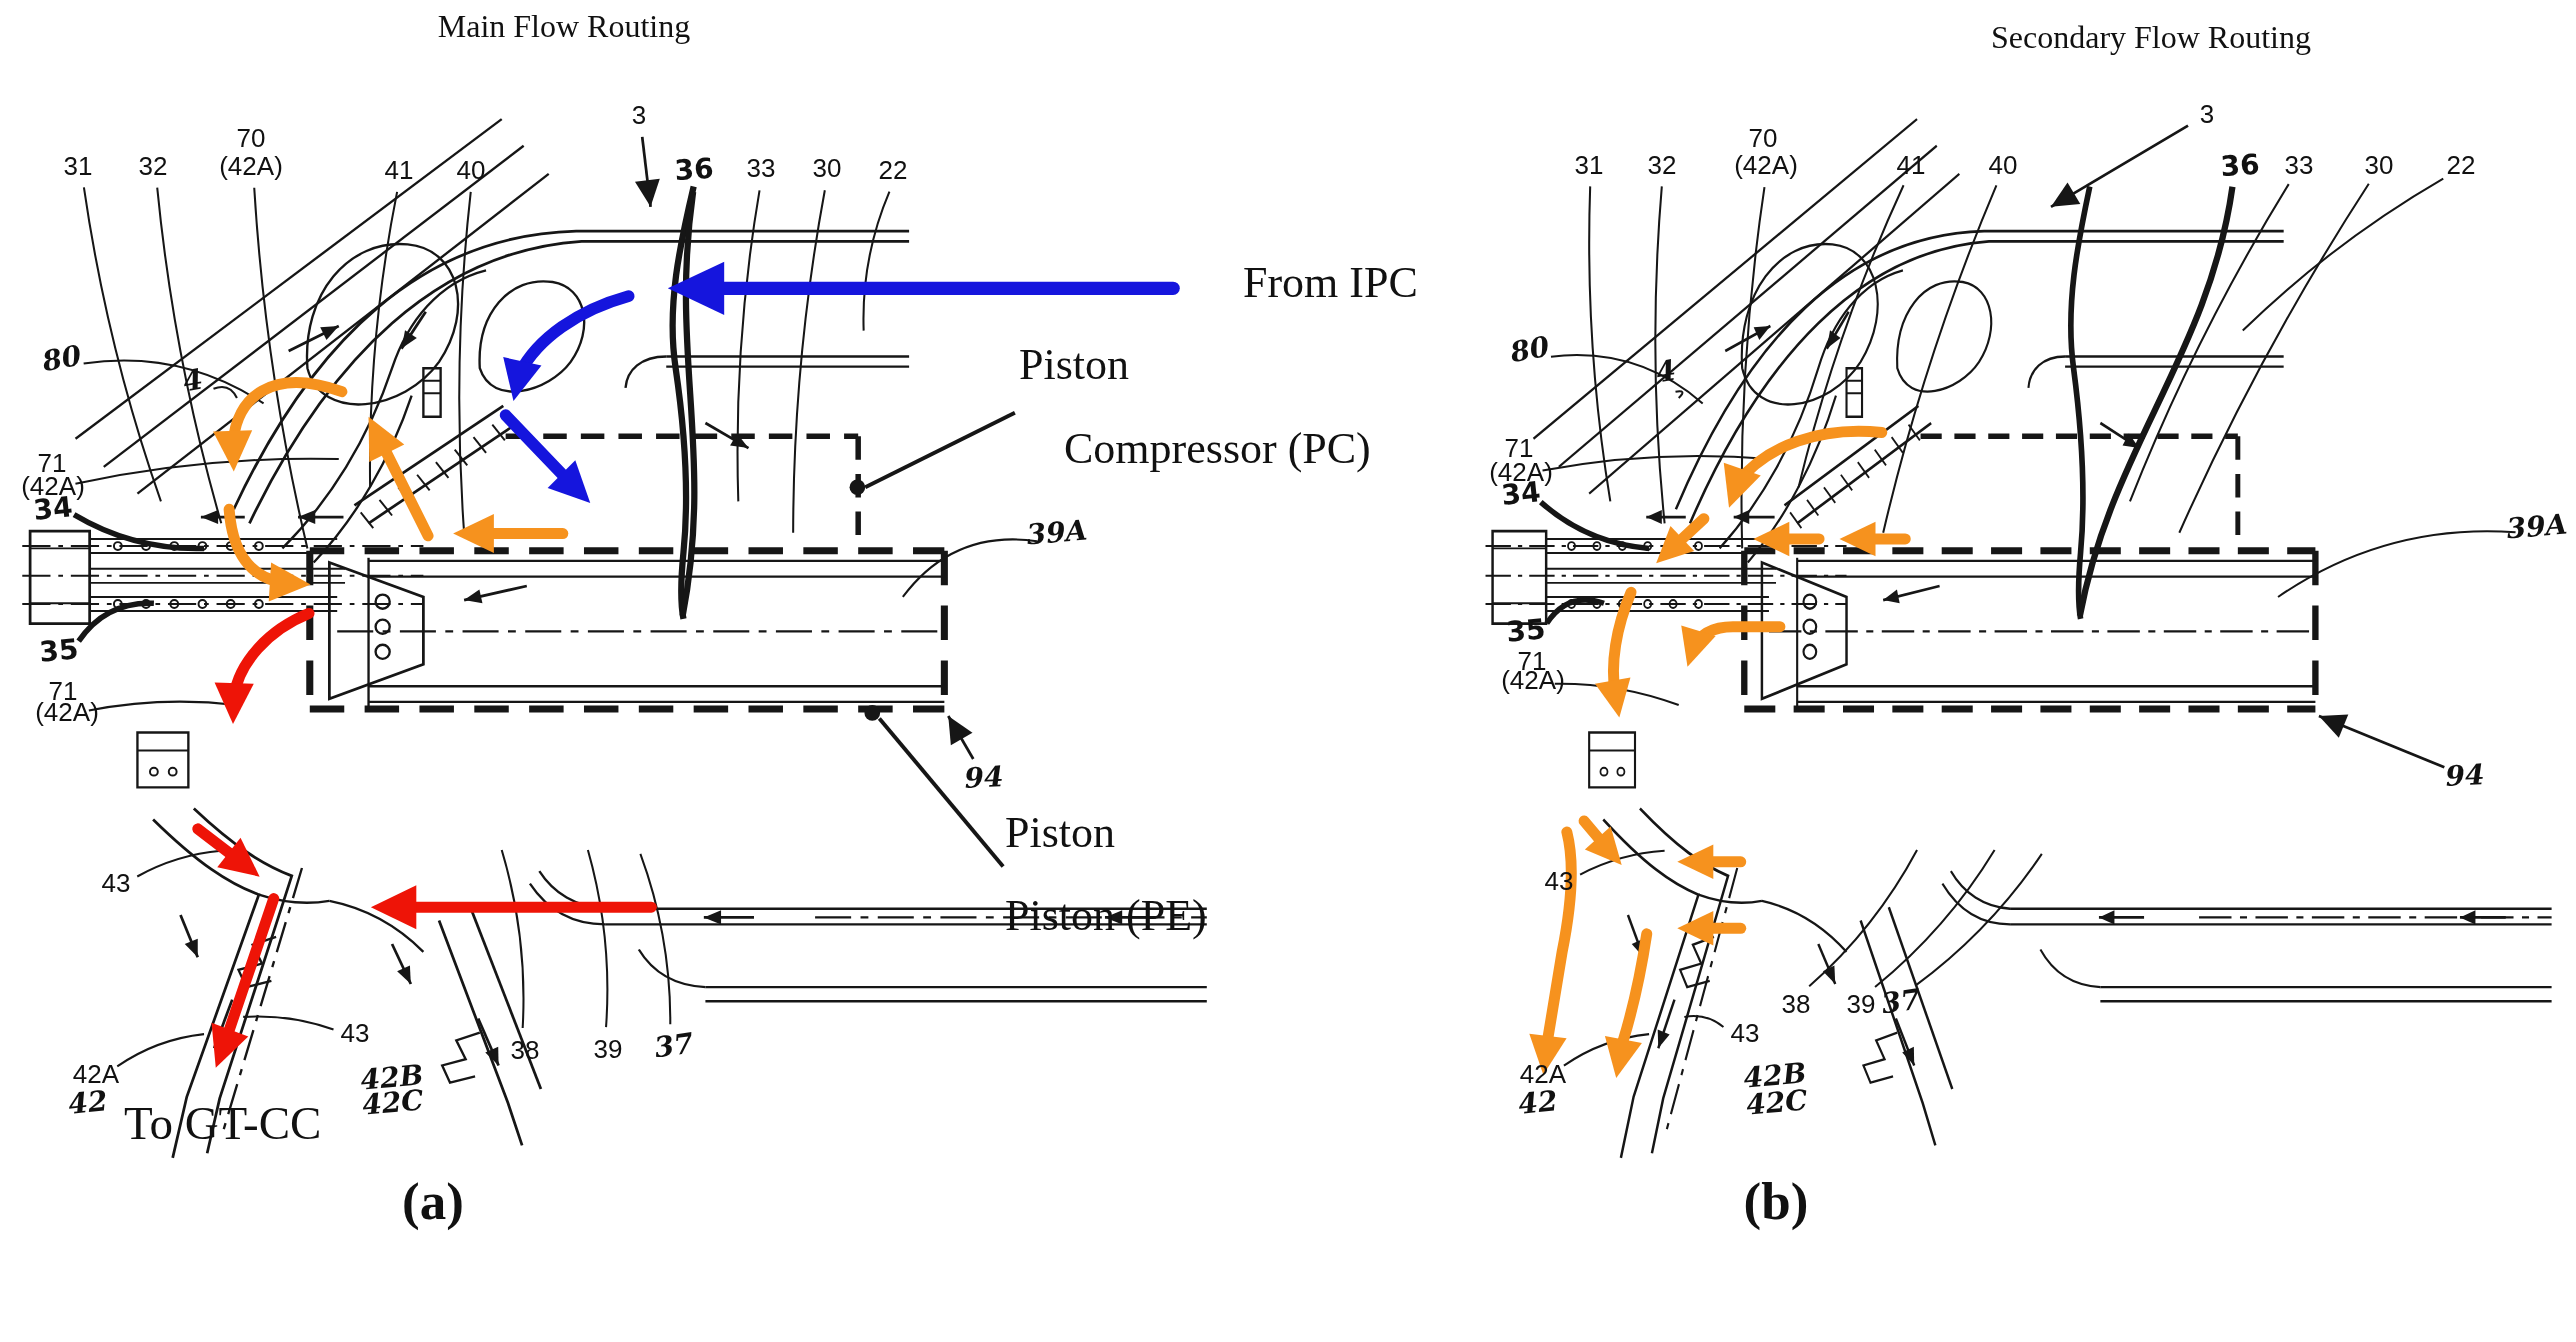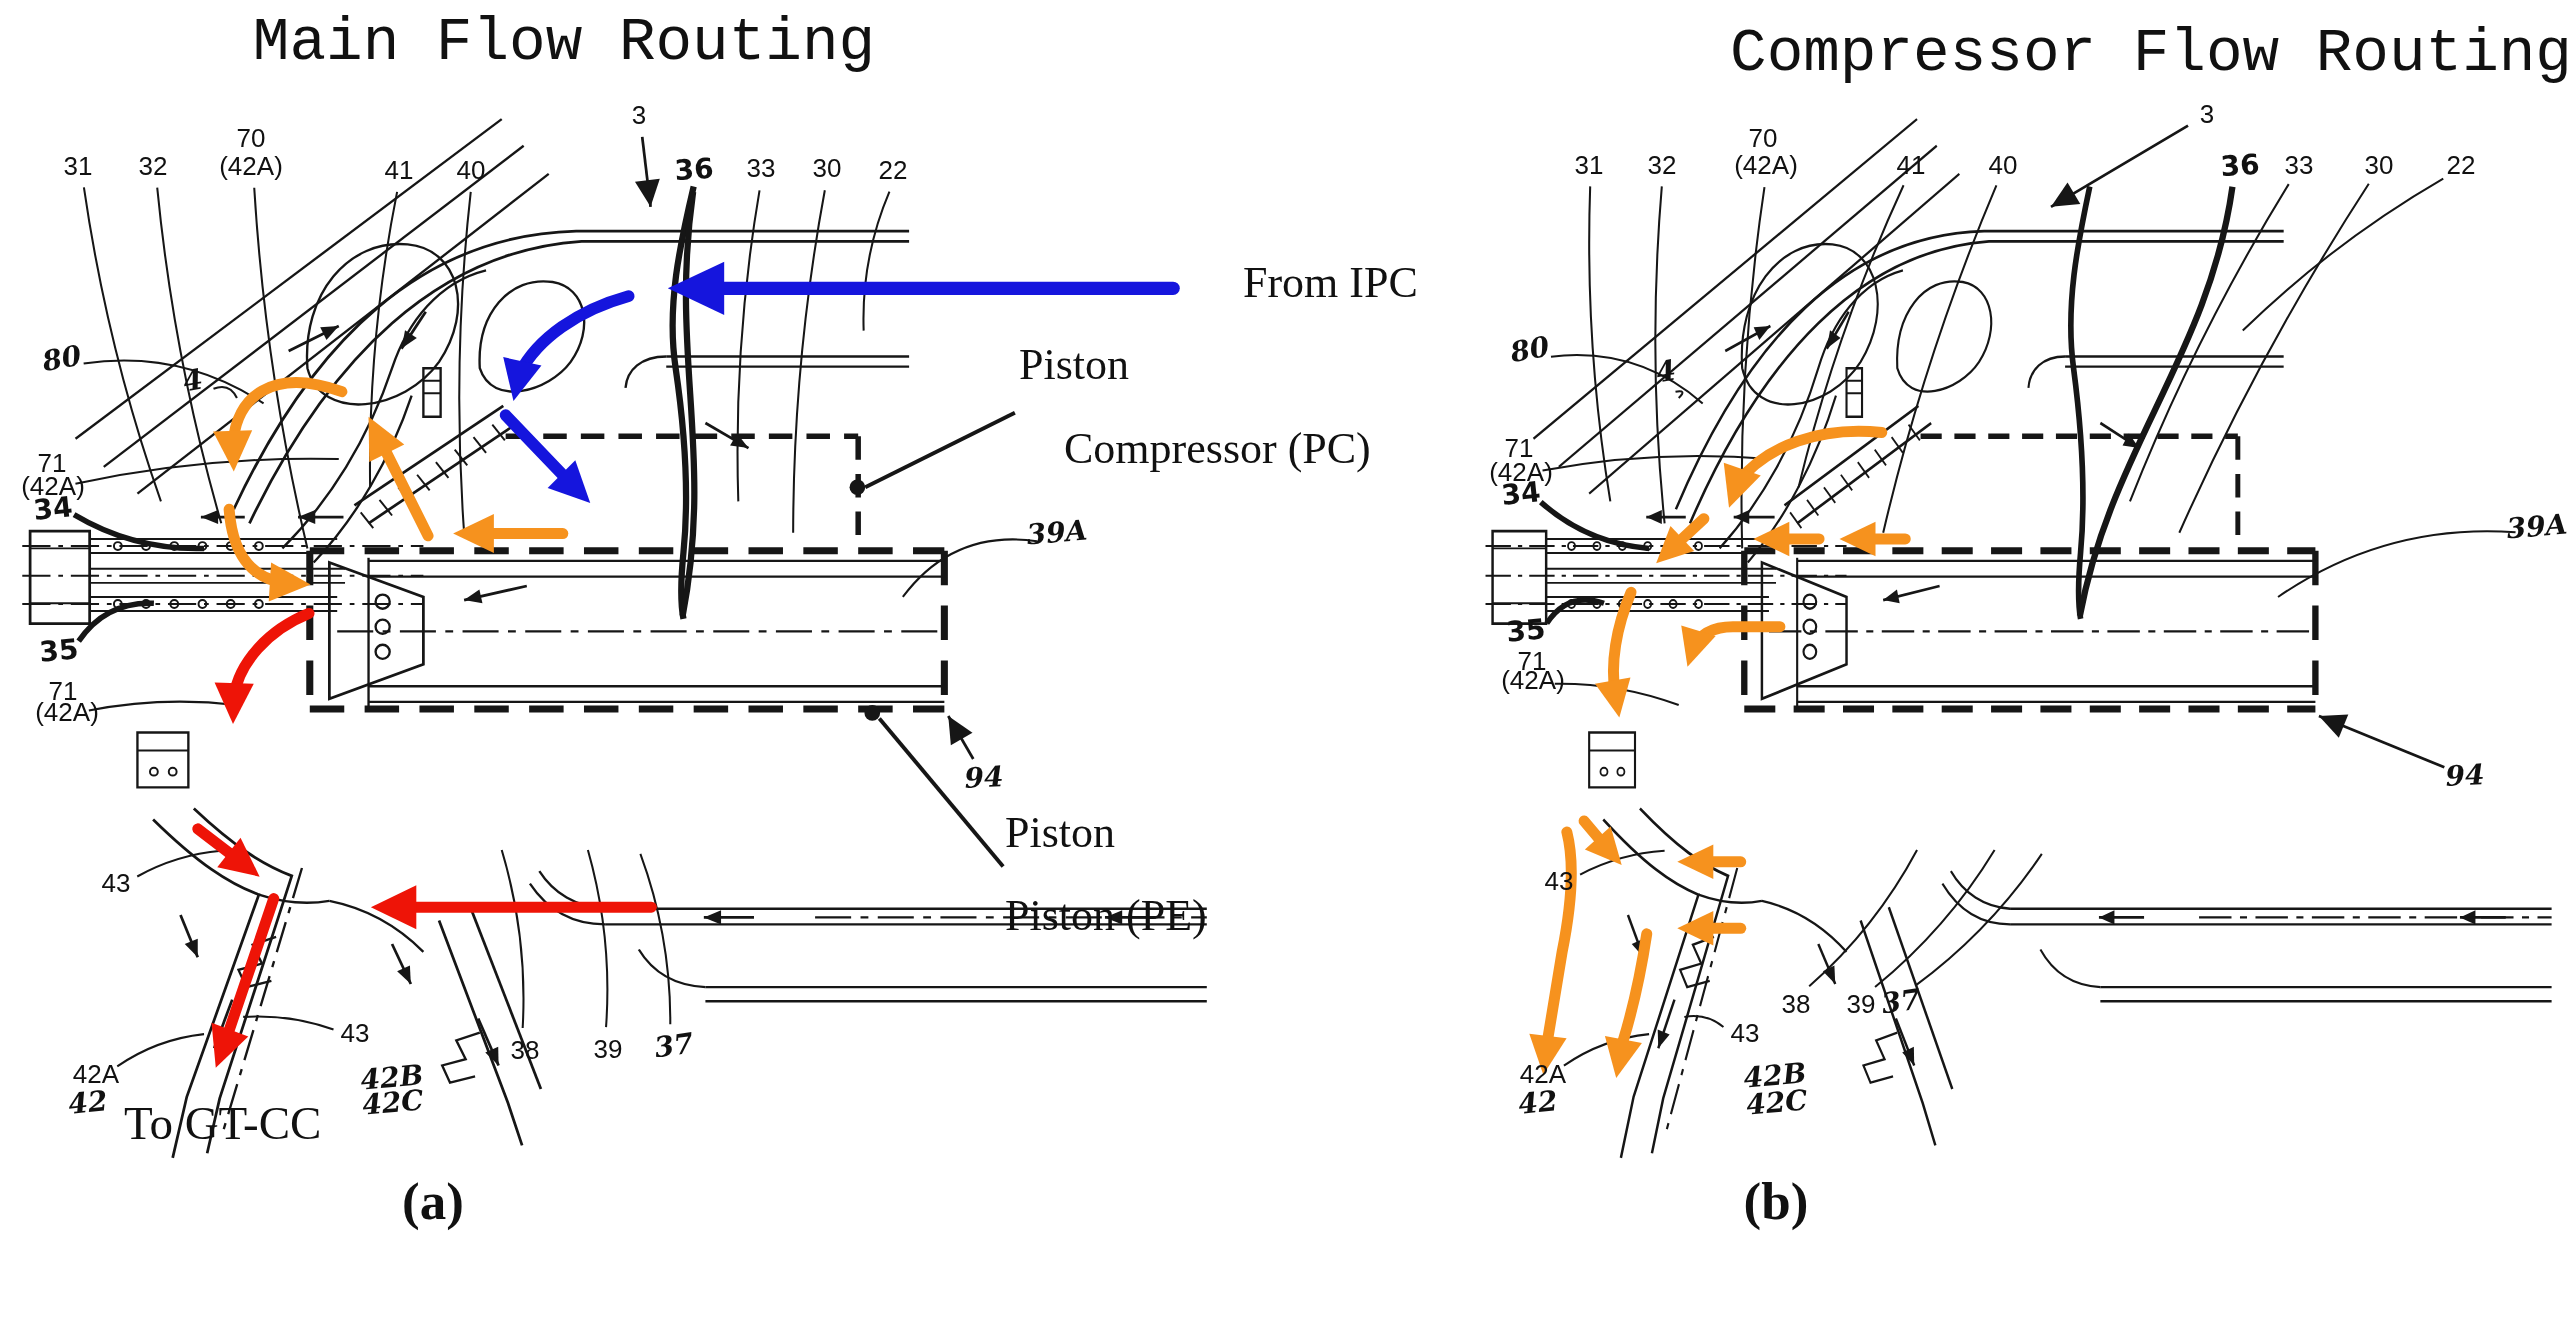--- a/index.html
+++ b/index.html
@@ -1,21 +1,21 @@
 <!DOCTYPE html>
 <html style="font-size:12.5px"><head>
 <meta charset="utf-8">
 <style>
   html,body{margin:0;padding:0;background:#ffffff;}
   .figure{position:relative;width:2576px;height:1342px;background:#ffffff;overflow:hidden;
           font-family:"Liberation Sans",sans-serif;color:#111;}
   .panel{position:absolute;top:0;height:1342px;}
   .panel .art{position:absolute;left:0;top:0;}
-  .title{position:absolute;transform:translateX(-50%);font-family:Liberation Mono, monospace;
-         font-size:61px;font-weight:500;white-space:nowrap;}
+  .title{position:absolute;transform:translateX(-50%);font-family:Liberation Serif, serif;
+         font-size:32px;font-weight:500;white-space:nowrap;}
   .caption{position:absolute;transform:translate(-50%,-50%);font-family:"Liberation Serif",serif;
            font-weight:bold;font-size:53px;}
   .ann{position:absolute;font-family:"Liberation Serif",serif;font-size:44px;white-space:nowrap;}
   .lbl{position:absolute;transform:translate(-50%,-50%);white-space:nowrap;line-height:1;}
   .lbl.sans{font-family:"Liberation Sans",sans-serif;font-size:26px;}
   .lbl.hw{font-family:"DejaVu Serif",serif;font-style:italic;font-weight:600;font-size:28px;}
   .lbl.hwb{font-family:"DejaVu Sans",sans-serif;font-weight:800;font-size:28px;}
 </style>
 </head>
 <body>
@@ -229,21 +229,21 @@
     <div class="ann" style="left:1243px;top:257px;">From IPC</div>
     <div class="ann" style="left:1019px;top:339px;">Piston</div>
     <div class="ann" style="left:1064px;top:423px;">Compressor (PC)</div>
     <div class="ann" style="left:1005px;top:807px;">Piston</div>
     <div class="ann" style="left:1005px;top:890px;">Piston (PE)</div>
     <div class="ann" style="left:124px;top:1096px;font-size:47px;">To GT-CC</div>
     <div class="caption" style="left:433px;top:1201px;">(a)</div>
   </section>
 
   <section class="panel" id="panel-b" style="left:1450px;width:1126px;">
-    <div class="title" style="left:701px;top:19px;">Compressor Flow Routing</div>
+    <div class="title" style="left:701px;top:19px;">Secondary Flow Routing</div>
     <svg class="art" id="art-b" width="1126" height="1342" viewBox="0 0 1437 1713">
         <g transform="translate(20,0) scale(0.9,1)">
           <path d="M 298,650 C 400,432 540,300 735,295 L 1160,295" fill="none" stroke="#161616" stroke-width="3.5"></path>
           <path d="M 318,668 C 420,455 560,320 742,308 L 1160,308" fill="none" stroke="#161616" stroke-width="3.5"></path>
           <path d="M 96,560 L 640,152" fill="none" stroke="#161616" stroke-width="3"></path>
           <path d="M 132,596 L 668,186" fill="none" stroke="#161616" stroke-width="3"></path>
           <path d="M 175,630 L 700,222" fill="none" stroke="#161616" stroke-width="3"></path>
           <path d="M 360,700 C 420,640 470,560 500,470 C 520,410 560,360 620,345" fill="none" stroke="#161616" stroke-width="3"></path>
           <path d="M 400,718 C 455,660 498,585 525,505" fill="none" stroke="#161616" stroke-width="3"></path>
           <path d="M 392,470 C 385,375 445,305 520,312 C 585,318 605,395 560,462 C 515,525 410,540 392,470 Z" fill="none" stroke="#161616" stroke-width="3"></path>

